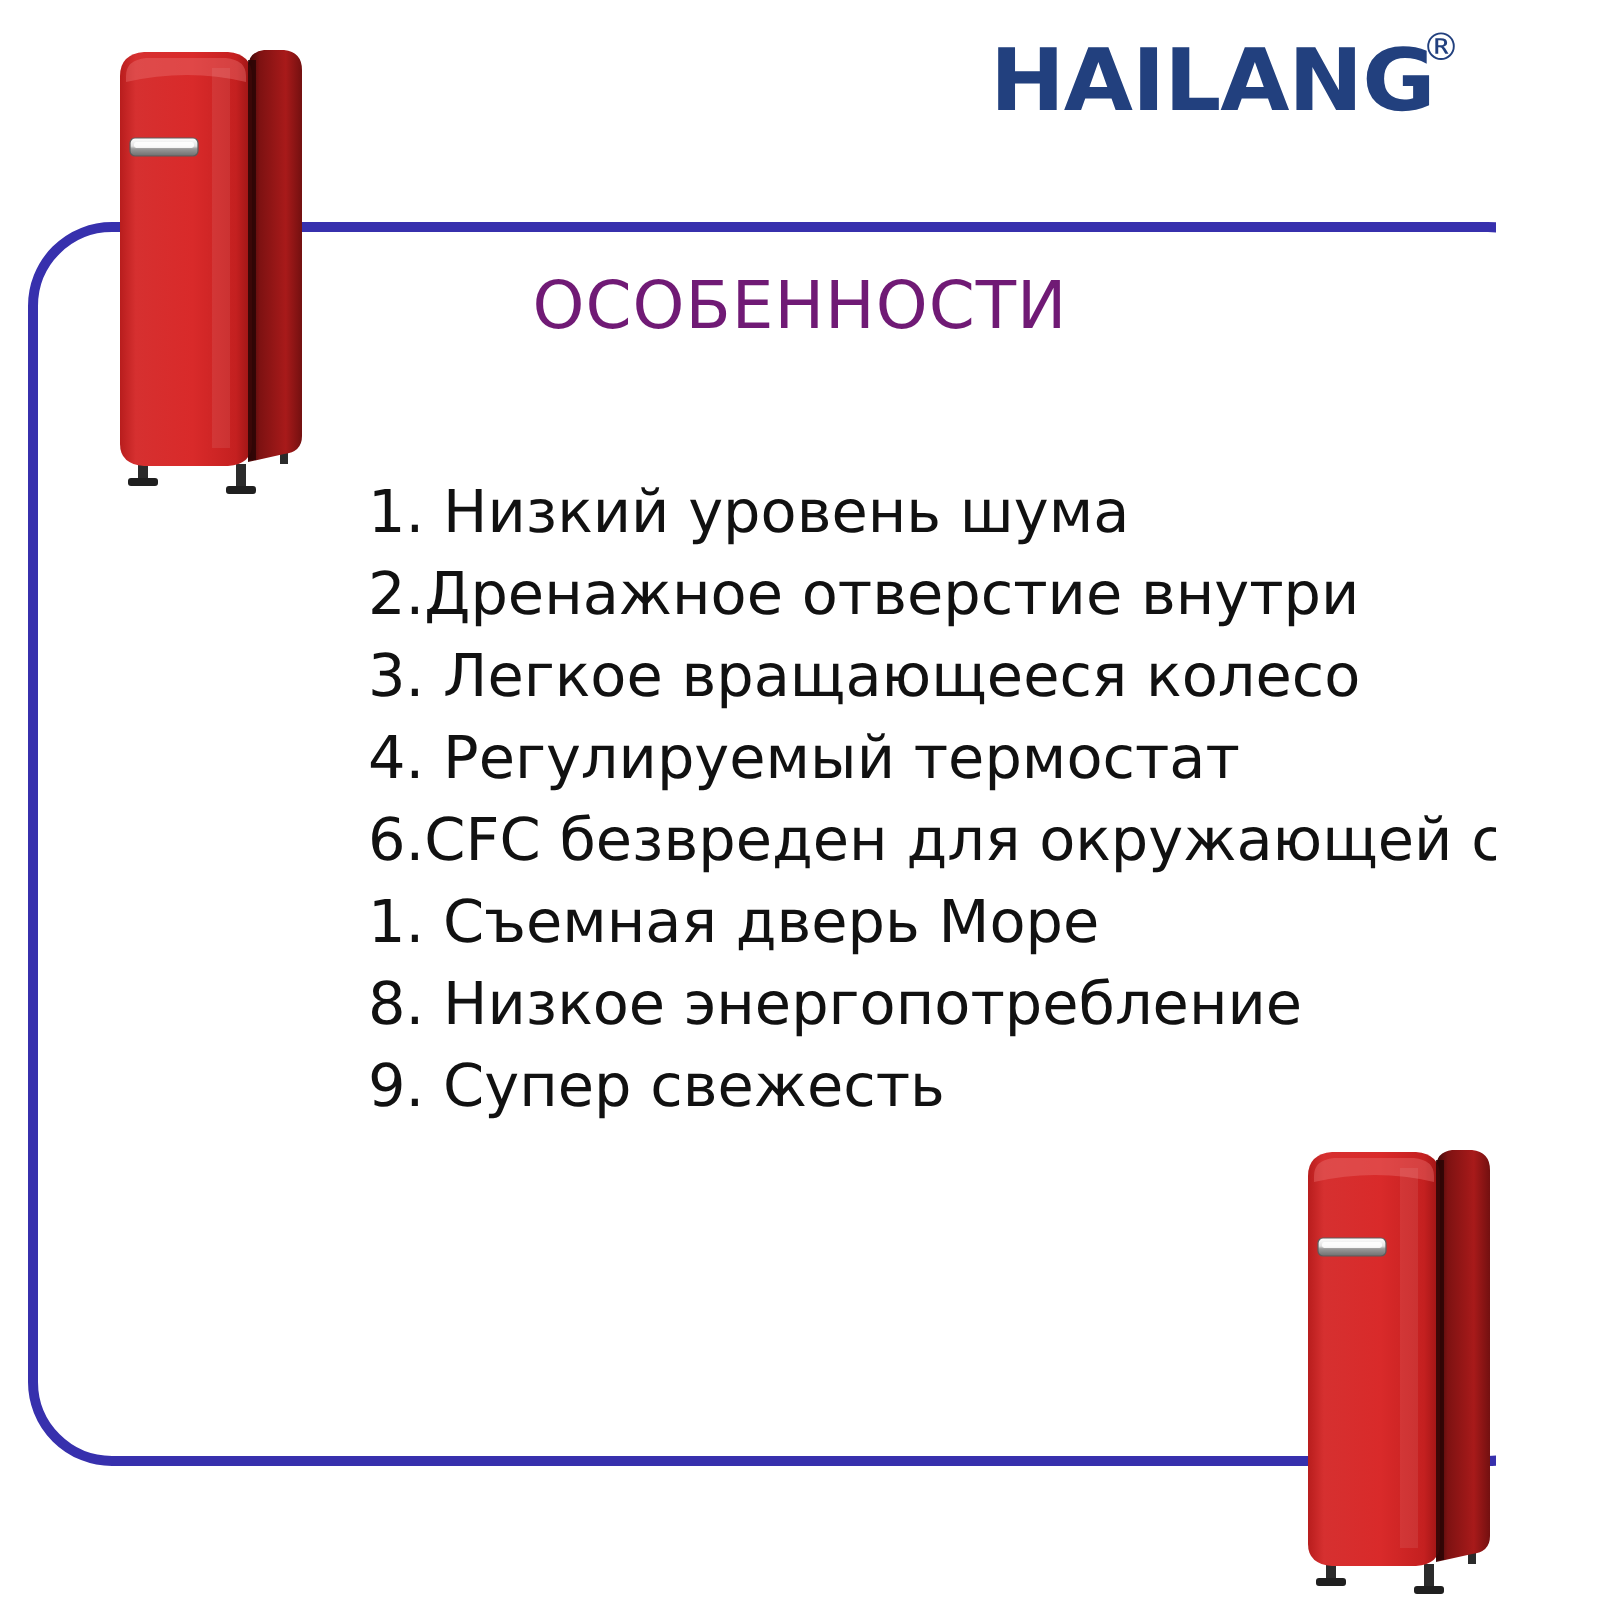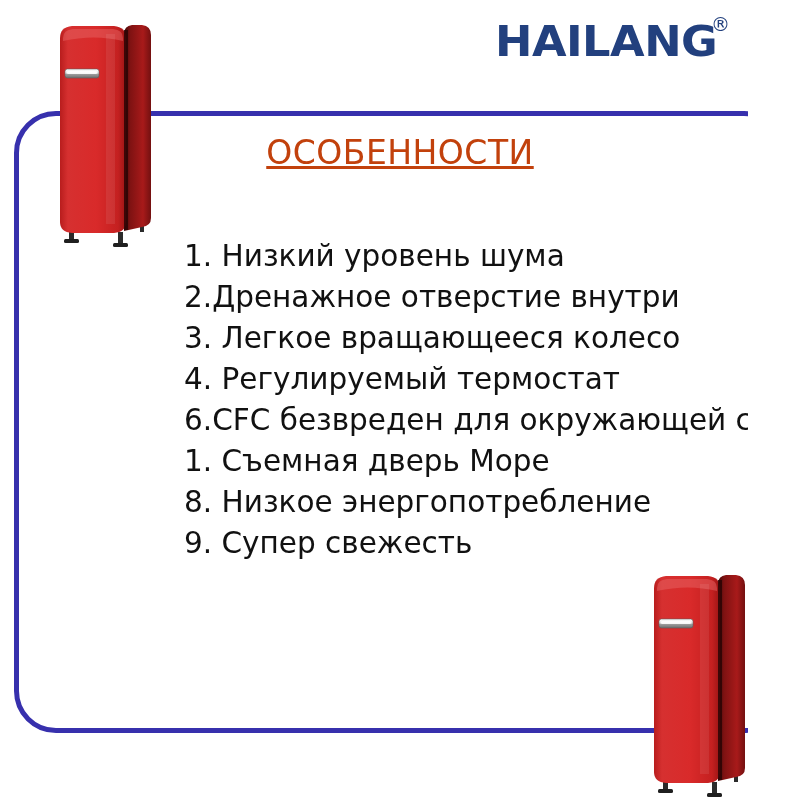--- a/index.html
+++ b/index.html
@@ -56,23 +56,22 @@
   }
 
   
   #features-title {
     position: absolute;
     left: 0;
     top: 133px;
     width: 800px;
     text-align: center;
     font-size: 33px;
-    color: #c2410c;
+    color: #701a75;
     letter-spacing: 0.5px;
-    text-decoration: underline;
   }
   #features-list {
     position: absolute;
     left: 168px;
     top: 220px;
     width: 620px;
     list-style: none;
     margin: 16px;
     padding: 0;
   }

